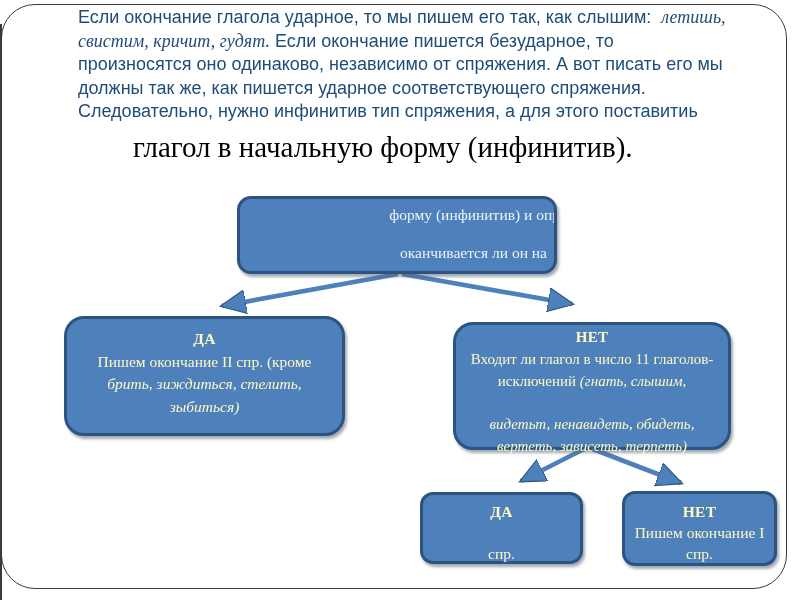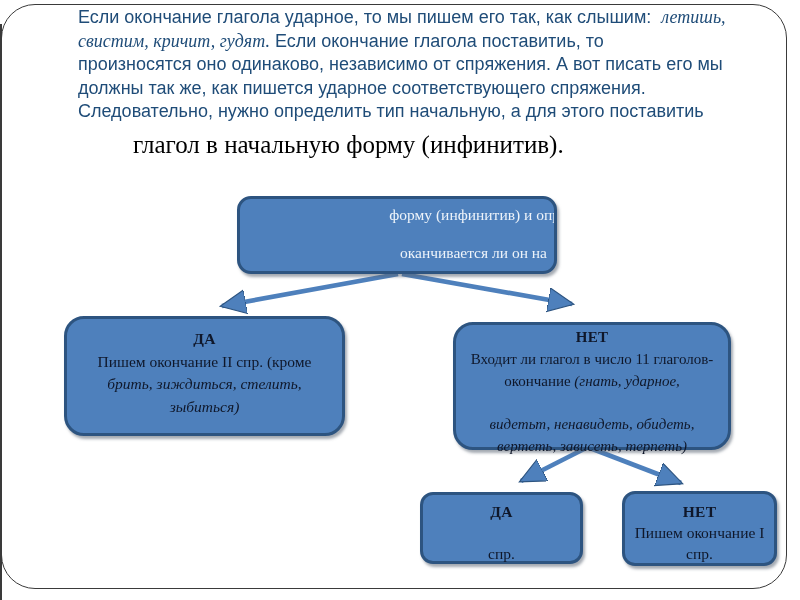--- a/index.html
+++ b/index.html
@@ -8,25 +8,25 @@
   
   #frame{position:absolute;left:1px;top:4px;width:786px;height:585px;
          border:1.6px solid #3a3a3a;border-radius:34px;box-sizing:border-box;}
   #frame-left-line{position:absolute;left:0;top:24px;width:2px;height:576px;background:#3a3a3a;}
 
   
   #header{position:absolute;left:78px;top:6px;width:692px;
           font-size:18px;line-height:23.6px;color:#1f4c78;}
   .ital{font-family:"Liberation Serif",serif;font-style:italic;}
   #serif-line{position:absolute;left:133px;top:131px;
-          font-family:"Liberation Serif",serif;font-size:25px;color:#000;}
+          font-family:"Liberation Serif",serif;font-size:29px;color:#000;}
 
   
   .node{position:absolute;background:#4e80bc;border:3px solid #2d5480;border-radius:20px;
-        box-sizing:border-box;text-align:center;color:#0f172a;
+        box-sizing:border-box;text-align:center;color:#fef9c3;
         font-family:"Liberation Serif",serif;font-size:15.5px;line-height:22.5px;
         box-shadow:2px 3px 3px rgba(90,100,115,.55);}
   .node b{letter-spacing:.3px;}
   #top-box{left:237px;top:196px;width:320px;height:78px;border-radius:14px;
            overflow:hidden;color:#edf3fa;}
   #top-box .clip{position:absolute;white-space:nowrap;}
   #yes-box{left:64px;top:316px;width:281px;height:120px;padding-top:9px;}
   #no-box{left:453px;top:322px;width:278px;height:128px;padding-top:2px;font-size:15px;line-height:21.8px;}
   #yes-leaf{left:420px;top:492px;width:163px;height:72px;border-radius:13px;padding-top:6px;line-height:21px;}
   #no-leaf{left:622px;top:491px;width:155px;height:75px;border-radius:13px;padding-top:7px;line-height:21px;}
@@ -37,24 +37,24 @@
 </head>
 <body>
 
 <div id="slide">
 
   <div id="frame"></div>
   <div id="frame-left-line"></div>
 
   <div id="header">
     <span>Если окончание глагола ударное, то мы пишем его так, как слышим:&nbsp; </span><span class="ital">летишь,</span><br>
-    <span class="ital">свистим, кричит, гудят.</span><span> Если окончание глагола поставитиь, то</span><br>
+    <span class="ital">свистим, кричит, гудят.</span><span> Если окончание пишется безударное, то</span><br>
     <span>произносятся оно одинаково, независимо от спряжения. А вот писать его мы</span><br>
     <span>должны так же, как пишется ударное соответствующего спряжения.</span><br>
-    <span>Следовательно, нужно определить тип начальную, а для этого поставитиь</span>
+    <span>Следовательно, нужно инфинитив тип спряжения, а для этого поставитиь</span>
   </div>
   <div id="serif-line">глагол в начальную форму (инфинитив).</div>
 
   <svg id="arrows" viewBox="0 0 800 600">
     <defs>
       <marker id="ah" markerWidth="6.5" markerHeight="6" refX="5.2" refY="2.6" orient="auto" markerUnits="strokeWidth">
         <path d="M0,0 L5.6,2.6 L0,5.2 z" fill="#4e80bc" stroke="#2d5480" stroke-width="0.25"></path>
       </marker>
     </defs>
     <g stroke="#4e80bc" stroke-width="4.6" fill="none">
@@ -74,21 +74,21 @@
   <div class="node" id="yes-box">
     <b>ДА</b><br>
     <span>Пишем окончание II спр. (кроме</span><br>
     <span class="ital">брить, зиждиться, стелить,</span><br>
     <span class="ital">зыбиться)</span>
   </div>
 
   <div class="node" id="no-box">
     <b>НЕТ</b><br>
     <span>Входит ли глагол в число 11 глаголов-</span><br>
-    <span>окончание </span><span class="ital">(гнать, ударное,</span><br>
+    <span>исключений </span><span class="ital">(гнать, слышим,</span><br>
     <br>
     <span class="ital">видетьт, ненавидеть, обидеть,</span><br>
     <span class="ital">вертеть, зависеть, терпеть)</span>
   </div>
 
   <div class="node" id="yes-leaf">
     <b>ДА</b><br>
     <br>
     <span>спр.</span>
   </div>

